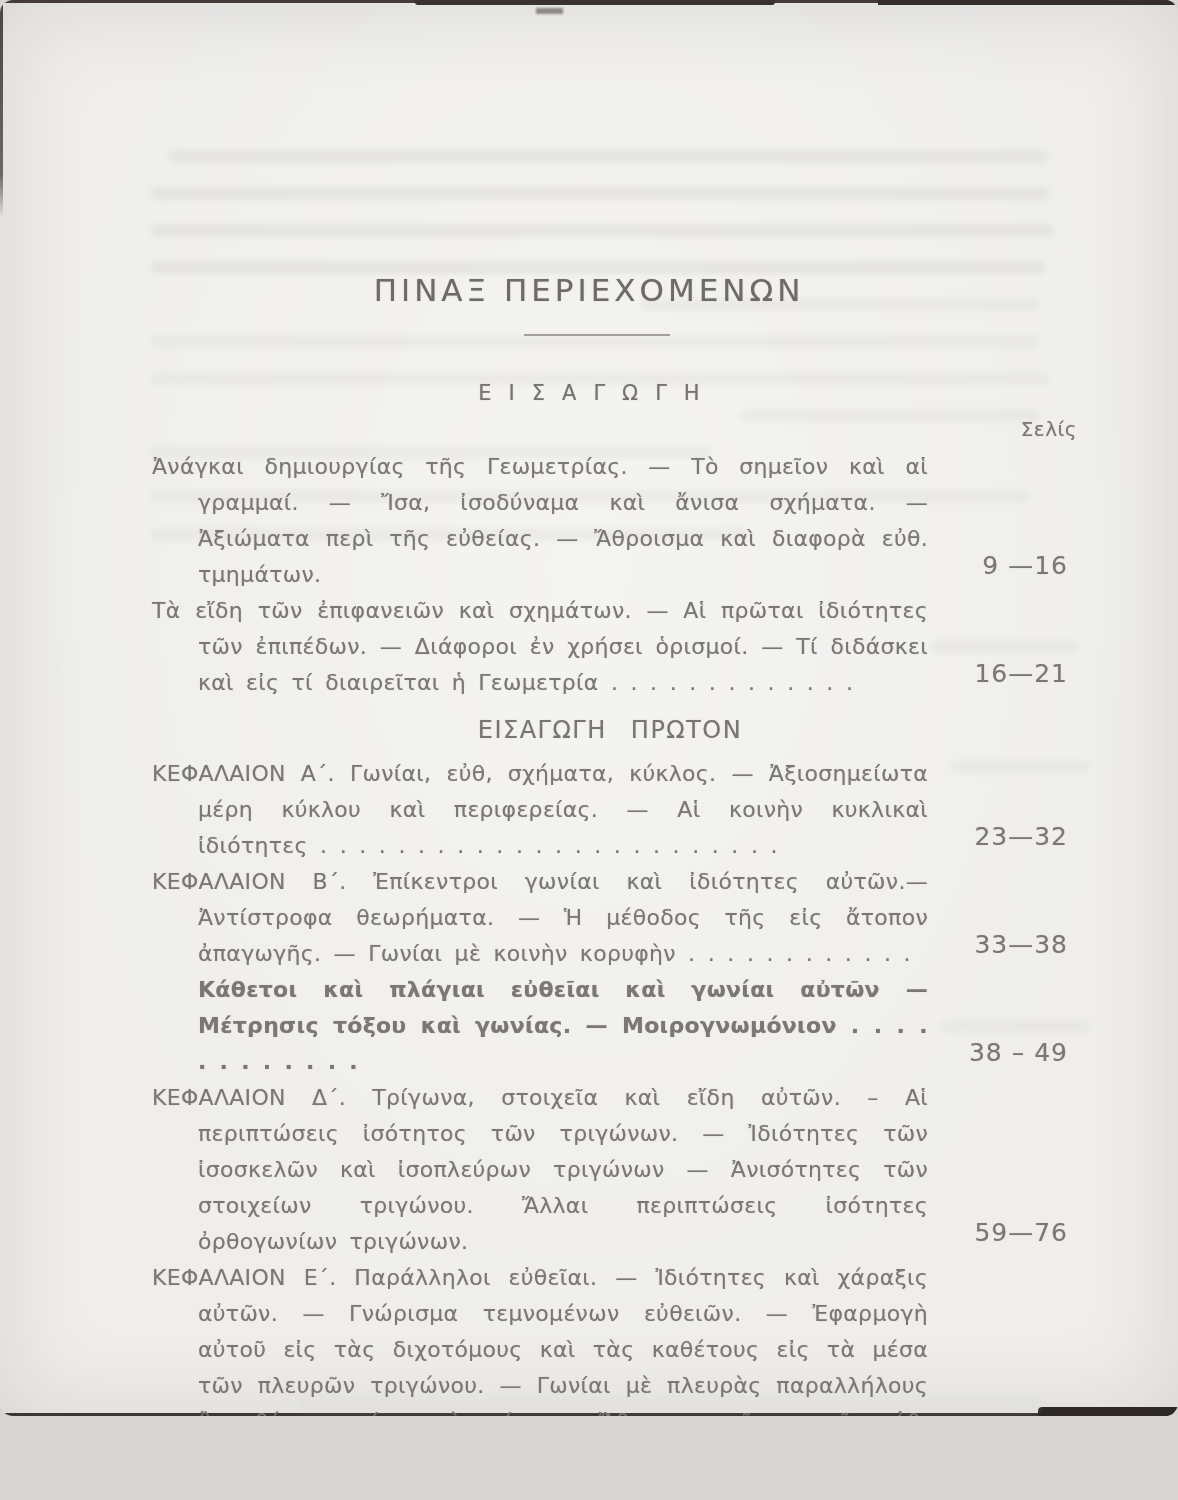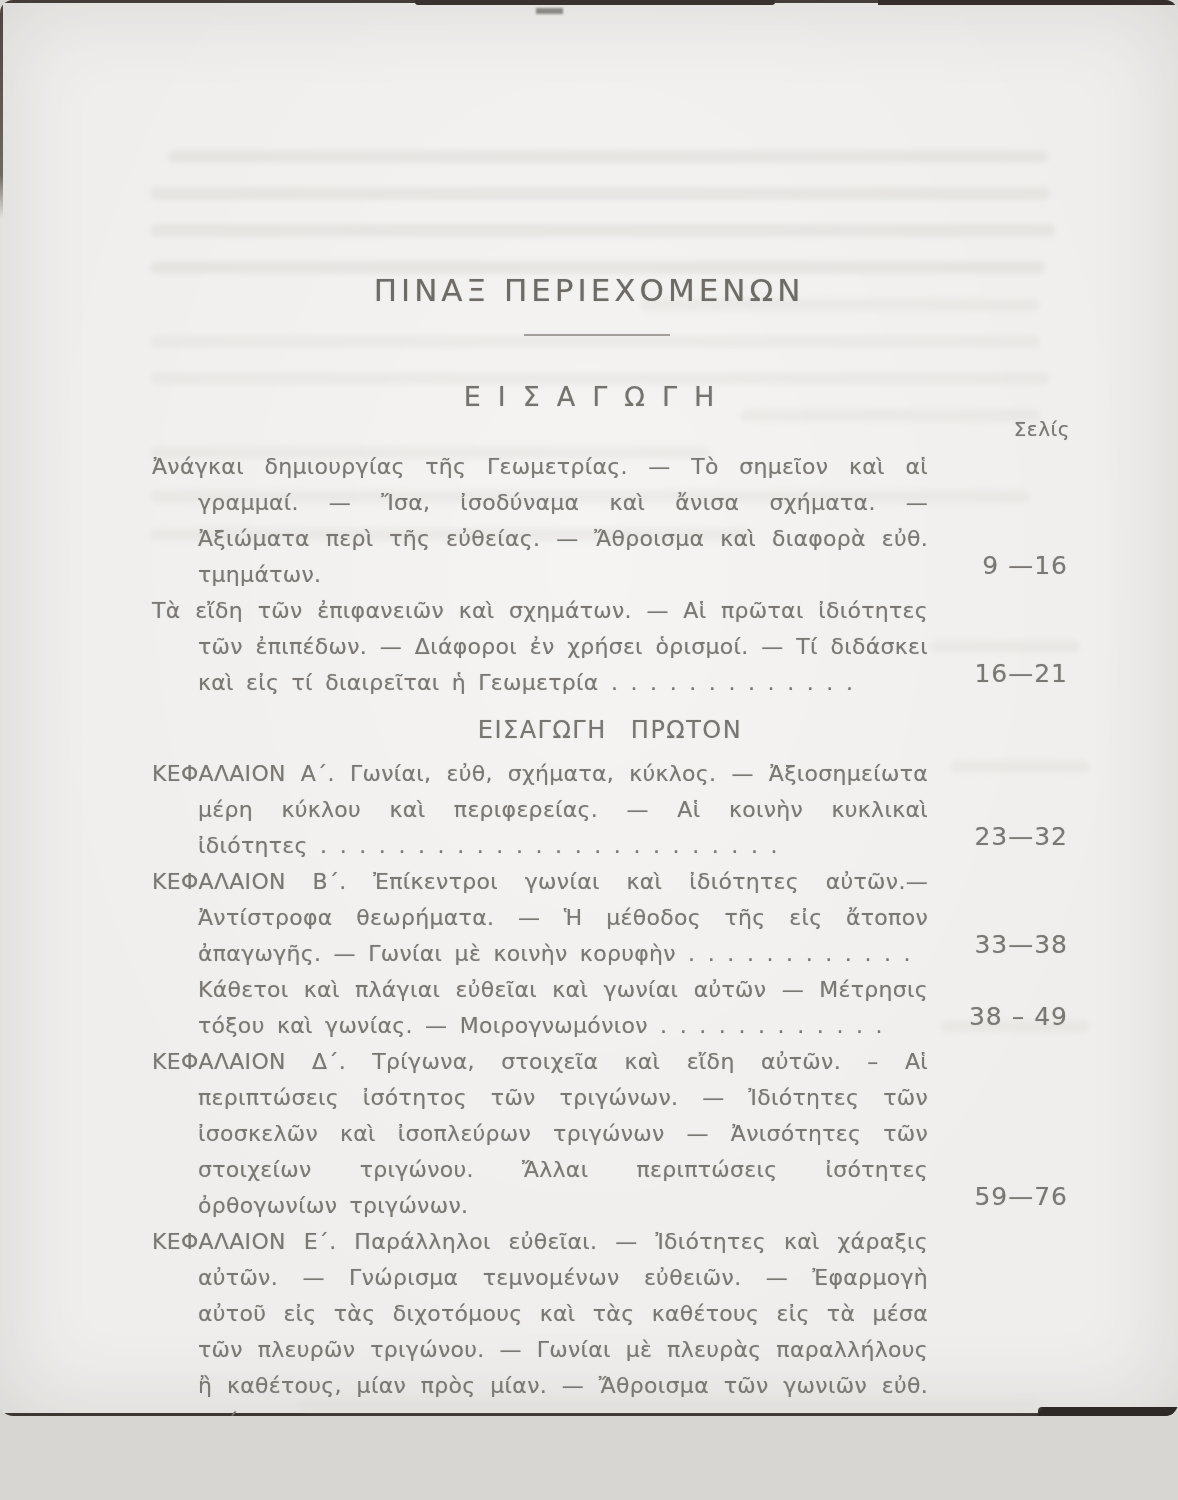--- a/index.html
+++ b/index.html
@@ -41,41 +41,41 @@
     text-align:center;font-size:31px;letter-spacing:4px;
     color:#6e6b67;text-shadow:0 0 1px rgba(110,107,103,.5);
     font-weight:400;
   }
   .title-rule{
     position:absolute;left:524px;top:334px;width:146px;height:2px;
     background:#a39f9a;filter:blur(.4px);
   }
   .intro-heading{
     position:absolute;left:0;top:381px;width:1178px;
-    text-align:center;font-size:27px;letter-spacing:17px;text-indent:17px;
+    text-align:center;font-size:21px;letter-spacing:17px;text-indent:17px;
     color:#76736f;text-shadow:0 0 1px rgba(118,115,111,.5);
     font-weight:400;
   }
   .pages-label{
-    position:absolute;right:108px;top:417px;
+    position:absolute;right:101px;top:417px;
     font-size:20px;letter-spacing:.5px;
   }
 
   .toc{
     position:absolute;left:152px;top:449px;width:916px;
   }
   .entry{display:flex;align-items:center;}
   .entry-text{
     width:730px;
     font-size:22px;line-height:36px;
     letter-spacing:.3px;word-spacing:5px;
     text-align:justify;
   }
   .hang .entry-text{padding-left:46px;text-indent:-46px;}
-  .cont .entry-text{padding-left:46px;text-indent:0;}
+  .cont .entry-text{padding-left:46px;text-indent:0;font-weight:bold;}
   .entry-pages{
     flex:1;text-align:right;align-self:flex-end;
     font-size:25px;line-height:36px;letter-spacing:1px;
     transform:translateY(-9px);
     white-space:pre;
   }
   .book-heading{
     margin:15px 0 12px 0;
     text-align:center;width:100%;
     font-size:24px;letter-spacing:1.5px;word-spacing:15px;

